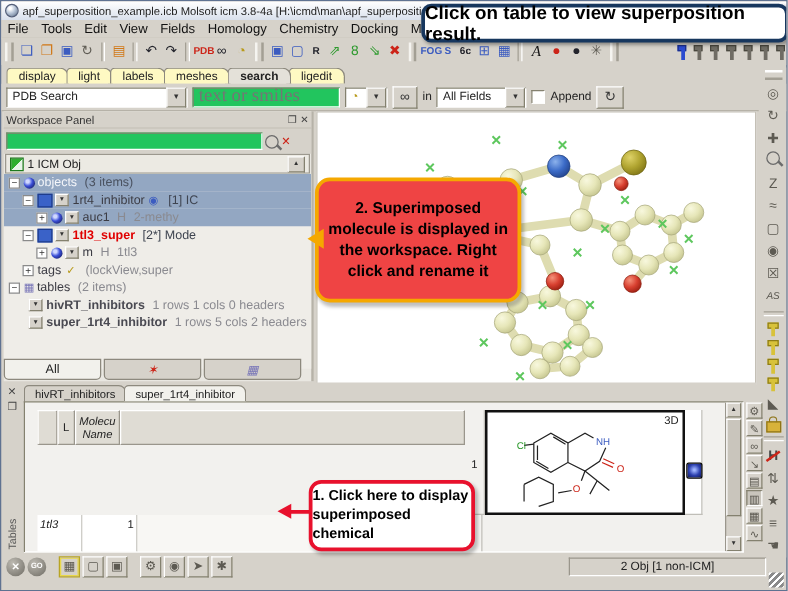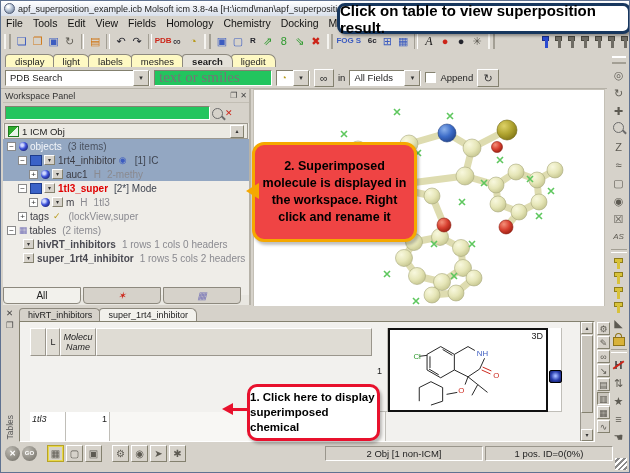--- a/index.html
+++ b/index.html
@@ -552,21 +552,20 @@
   <span class="bbtn hl c-prp">▦</span>
   <span class="bbtn c-dk">▢</span>
   <span class="bbtn c-dk">▣</span>
   <span style="width:6px"></span>
   <span class="bbtn c-dk">⚙</span>
   <span class="bbtn c-dk">◉</span>
   <span class="bbtn c-dk">➤</span>
   <span class="bbtn c-red">✱</span>
   <span style="flex:1"></span>
   <span class="sseg" style="width:158px">2  Obj [1 non-ICM]</span>
-  <span class="sseg" style="width:128px">1 pos. ID=0(0%)</span>
   <span style="width:14px"></span>
 </div>
 <div class="abs wgrip"></div>
 
 <div class="abs co-top">
   <span>Click on table to view superposition result.</span>
 </div>
 <div class="abs co-ws">
   <span>2. Superimposed molecule is displayed in the workspace. Right click and rename it</span>
 </div>

